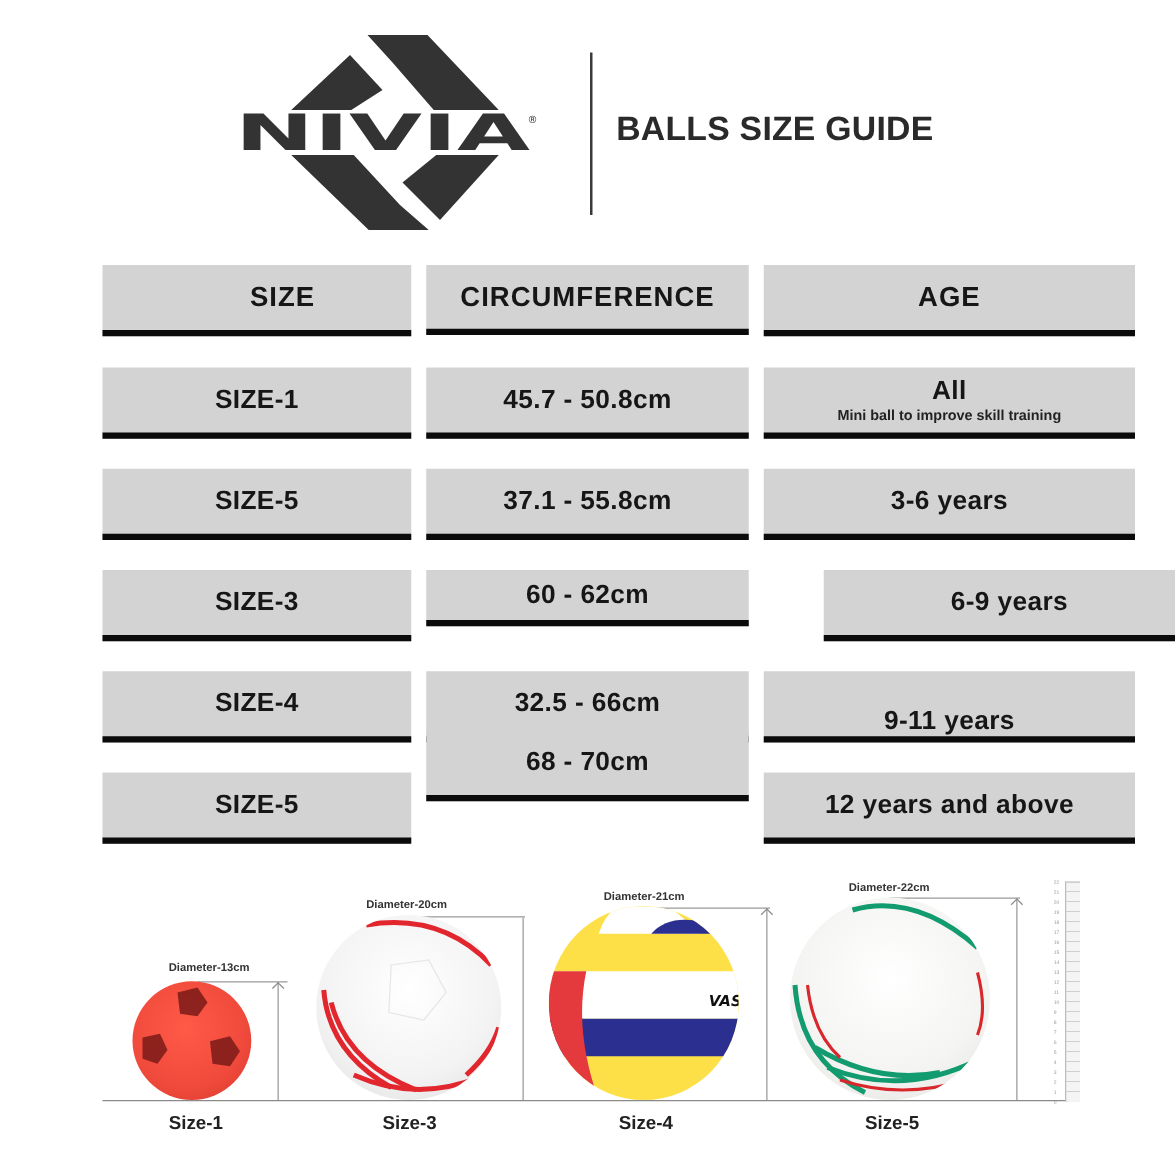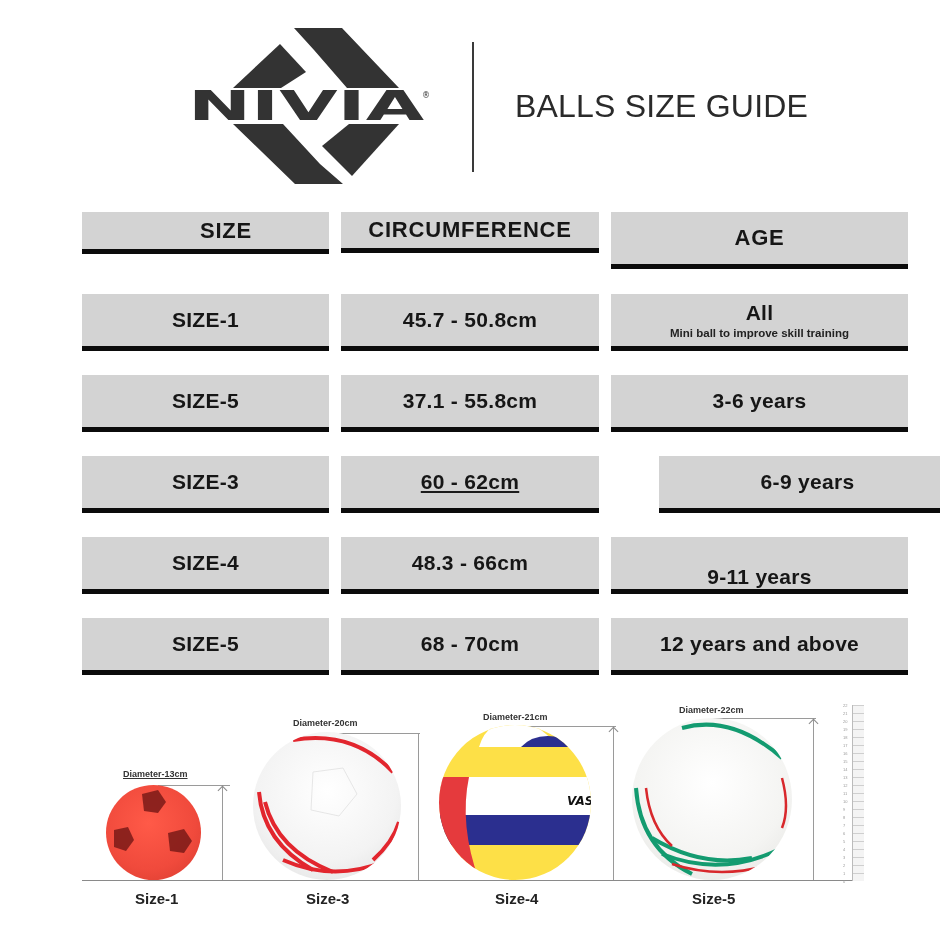--- a/index.html
+++ b/index.html
@@ -2,21 +2,21 @@
 <html><head>
 <meta charset="utf-8">
 <style>
   * { box-sizing: border-box; margin: 0; padding: 0; }
   html, body { width: 940px; height: 940px; background: #ffffff; overflow: hidden; }
   body { position: relative; font-family: "Liberation Sans", "DejaVu Sans", sans-serif; color: #1c1c1c; }
 
   
   .logo { position: absolute; left: 186px; top: 28px; width: 246px; height: 156px; }
   .divider { position: absolute; left: 472px; top: 42px; width: 2px; height: 130px; background: #3a3a3a; }
-  .title { position: absolute; left: 515px; top: 88px; font-size: 32px; font-weight: normal; color: #2a2a2a; letter-spacing: 0.2px; }
+  .title { position: absolute; left: 493px; top: 88px; font-size: 27px; font-weight: bold; color: #2a2a2a; letter-spacing: 0.2px; }
 
   
   .cell { position: absolute; background: #d3d3d3; border-bottom: 5px solid #0b0b0b; display: flex; flex-direction: column; align-items: center; justify-content: center; text-align: center; }
   .cell .main { font-size: 21px; font-weight: bold; color: #161616; letter-spacing: 0.3px; }
   .cell.hdr .main { font-size: 22px; letter-spacing: 0.8px; }
   .cell .sub { font-size: 11.5px; font-weight: bold; color: #222; margin-top: 2px; }
   .c0 { left: 82px; width: 247px; }
   .c1 { left: 341px; width: 258px; }
   .c2 { left: 611px; width: 297px; }
 
@@ -47,24 +47,24 @@
 
       <polygon points="213,96 163,96 136,118 166,148"></polygon>
     </g>
     <text x="2" y="92" font-family="DejaVu Sans, sans-serif" font-weight="bold" font-size="40" fill="#333333" textLength="236" lengthAdjust="spacingAndGlyphs">NIVIA</text>
     <text x="236" y="70" font-family="DejaVu Sans, sans-serif" font-size="8" fill="#333333">®</text>
   </svg>
 </div>
 <div class="divider"></div>
 <div class="title">BALLS SIZE GUIDE</div>
 
-<div class="cell hdr c0" style="top:212px;height:42px;padding-left:41px;">
+<div class="cell hdr c0" style="top:212px;height:57px;padding-left:41px;">
     <span class="main">SIZE</span>
   </div>
-<div class="cell hdr c1" style="top:212px;height:41px;">
+<div class="cell hdr c1" style="top:212px;height:56px;">
     <span class="main">CIRCUMFERENCE</span>
   </div>
 <div class="cell hdr c2" style="top:212px;height:57px;">
     <span class="main">AGE</span>
   </div>
 
 <div class="cell c0" style="top:294px;height:57px;">
     <span class="main">SIZE-1</span>
   </div>
 <div class="cell c1" style="top:294px;height:57px;">
@@ -81,50 +81,50 @@
 <div class="cell c1" style="top:375px;height:57px;">
     <span class="main">37.1 - 55.8cm</span>
   </div>
 <div class="cell c2" style="top:375px;height:57px;">
     <span class="main">3-6 years</span>
   </div>
 
 <div class="cell c0" style="top:456px;height:57px;">
     <span class="main">SIZE-3</span>
   </div>
-<div class="cell c1" style="top:456px;height:57px;text-decoration:underline;">
+<div class="cell c1" style="top:456px;height:45px;">
     <span class="main">60 - 62cm</span>
   </div>
 <div class="cell c2" style="top:456px;height:57px;margin-left:48px;">
     <span class="main">6-9 years</span>
   </div>
 
 <div class="cell c0" style="top:537px;height:57px;">
     <span class="main">SIZE-4</span>
   </div>
 <div class="cell c1" style="top:537px;height:57px;">
-    <span class="main">48.3 - 66cm</span>
+    <span class="main">32.5 - 66cm</span>
   </div>
 <div class="cell c2" style="top:537px;height:57px;justify-content:flex-end;">
     <span class="main">9-11 years</span>
   </div>
 
 <div class="cell c0" style="top:618px;height:57px;">
     <span class="main">SIZE-5</span>
   </div>
-<div class="cell c1" style="top:618px;height:57px;">
+<div class="cell c1" style="top:584px;height:57px;">
     <span class="main">68 - 70cm</span>
   </div>
 <div class="cell c2" style="top:618px;height:57px;">
     <span class="main">12 years and above</span>
   </div>
 
 <div class="baseline"></div>
 
-<div class="diam-label" style="left:123px;top:769px;text-decoration:underline;">Diameter-13cm</div>
+<div class="diam-label" style="left:135px;top:769px;">Diameter-13cm</div>
 <div class="measure-h" style="left:158px;top:785px;width:72px;"></div>
 <div class="measure-v" style="left:222px;top:786px;height:94px;"></div>
 <div class="arrow" style="left:219px;top:787px;"></div>
 <div class="ball" style="left:106px;top:785px;width:95px;height:95px;background:radial-gradient(circle at 45% 40%, #ff5a48 0%, #f04a3c 60%, #d63a2e 100%);">
   <svg width="95" height="95" viewBox="0 0 95 95">
     <polygon points="36,9 52,5 60,17 52,28 38,26" fill="#7a1a18" opacity="0.85"></polygon>
     <polygon points="8,45 22,42 28,55 20,66 8,62" fill="#7a1a18" opacity="0.85"></polygon>
     <polygon points="62,48 78,44 86,56 78,68 64,66" fill="#7a1a18" opacity="0.85"></polygon>
   </svg>
 </div>

